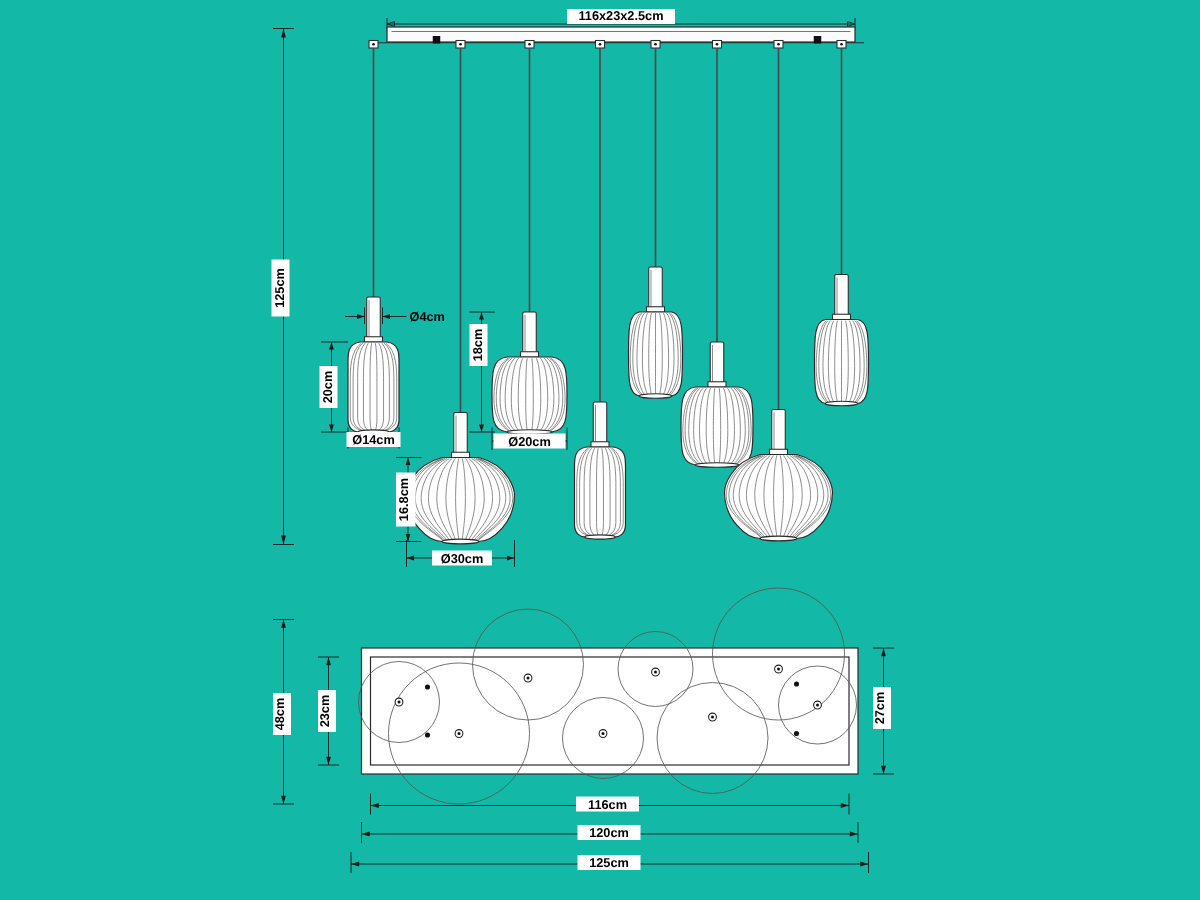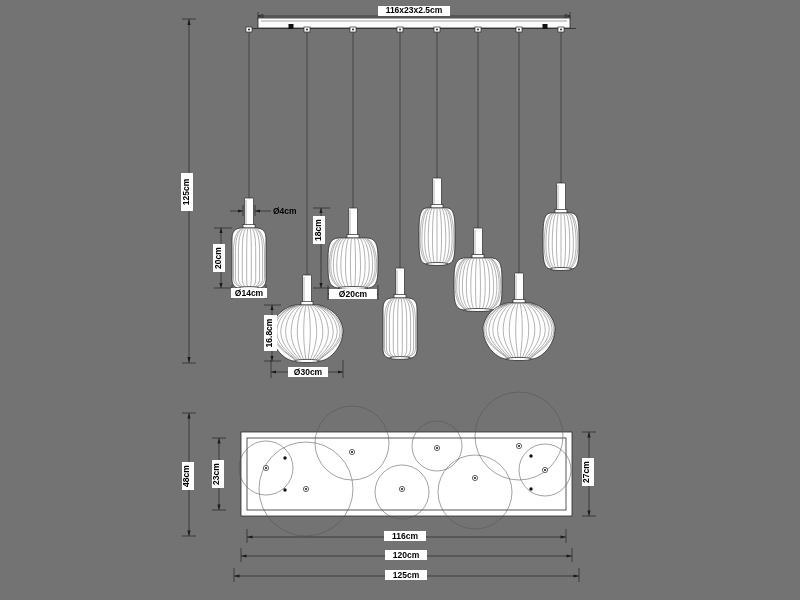--- a/index.html
+++ b/index.html
@@ -10,21 +10,21 @@
   body {
     width: 800px;
     height: 600px;
     overflow: hidden;
     font-family: "Liberation Sans", sans-serif;
   }
   #drawing-root {
     position: relative;
     width: 800px;
     height: 600px;
-    background: #737373;
+    background: #14b8a6;
   }
   svg#tech-drawing {
     display: block;
     width: 800px;
     height: 600px;
   }
   .dim-text {
     font-family: "Liberation Sans", sans-serif;
     font-size: 8.5px;
     font-weight: bold;

